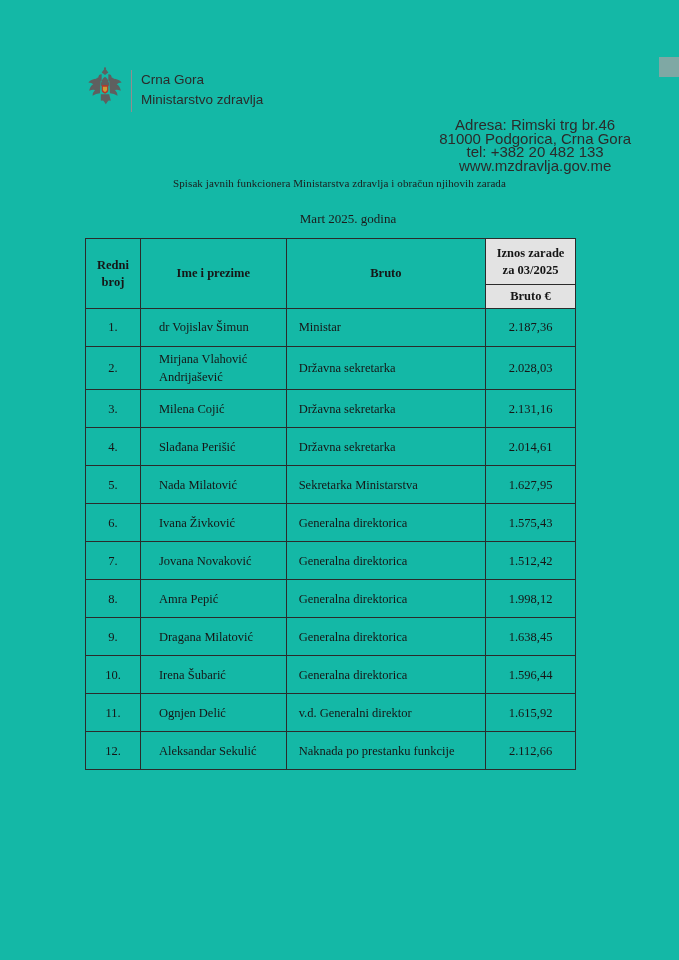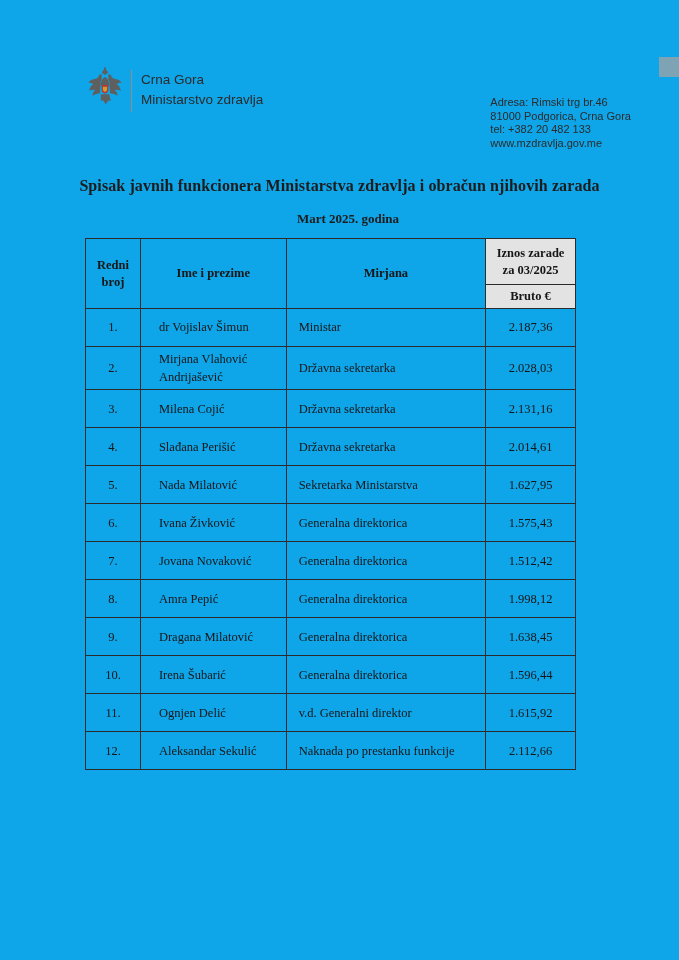--- a/index.html
+++ b/index.html
@@ -3,21 +3,21 @@
 <meta charset="utf-8">
 <style>
   * { margin: 0; padding: 0; box-sizing: border-box; }
   html, body { background: #ffffff; }
   body { font-family: "Liberation Serif", serif; }
 
   .page {
     position: relative;
     width: 679px;
     height: 960px;
-    background: #0ea5e9;
+    background: #14b8a6;
     overflow: hidden;
     color: #1c1c1c;
   }
 
   
   .scan-artifact {
     position: absolute;
     right: 0;
     top: 57px;
     width: 20px;
@@ -47,46 +47,46 @@
     left: 141px;
     top: 70px;
     font-family: "Liberation Sans", sans-serif;
     font-size: 13.5px;
     line-height: 20px;
     color: #2b2b2b;
   }
   .contact {
     position: absolute;
     right: 48px;
-    top: 96px;
-    text-align: left;
+    top: 118px;
+    text-align: center;
     font-family: "Liberation Sans", sans-serif;
-    font-size: 11px;
+    font-size: 15px;
     line-height: 13.5px;
     color: #2b2b2b;
   }
 
   
   .doc-title {
     position: absolute;
     top: 177px;
     left: 0;
     right: 0;
     text-align: center;
-    font-weight: bold;
-    font-size: 16px;
+    font-weight: normal;
+    font-size: 11px;
     letter-spacing: 0.1px;
   }
   .doc-subtitle {
     position: absolute;
     top: 211px;
     left: 0;
     right: 0;
     text-align: center;
-    font-weight: bold;
+    font-weight: normal;
     font-size: 13px;
     margin-left: 17px;
   }
 
   
   table.salary {
     position: absolute;
     left: 85px;
     top: 238px;
     width: 491px;
@@ -163,21 +163,21 @@
     <colgroup>
       <col style="width:55px">
       <col style="width:146px">
       <col style="width:200px">
       <col style="width:90px">
     </colgroup>
     <thead>
       <tr class="h-top">
         <th rowspan="2">Redni broj</th>
         <th rowspan="2">Ime i prezime</th>
-        <th rowspan="2">Mirjana</th>
+        <th rowspan="2">Bruto</th>
         <th class="shaded h-amount">Iznos zarade za 03/2025</th>
       </tr>
       <tr class="h-bottom">
         <th class="shaded">Bruto €</th>
       </tr>
     </thead>
     <tbody>
   <tr>
     <td class="c-num">1.</td>
     <td class="c-name">dr Vojislav Šimun</td>

